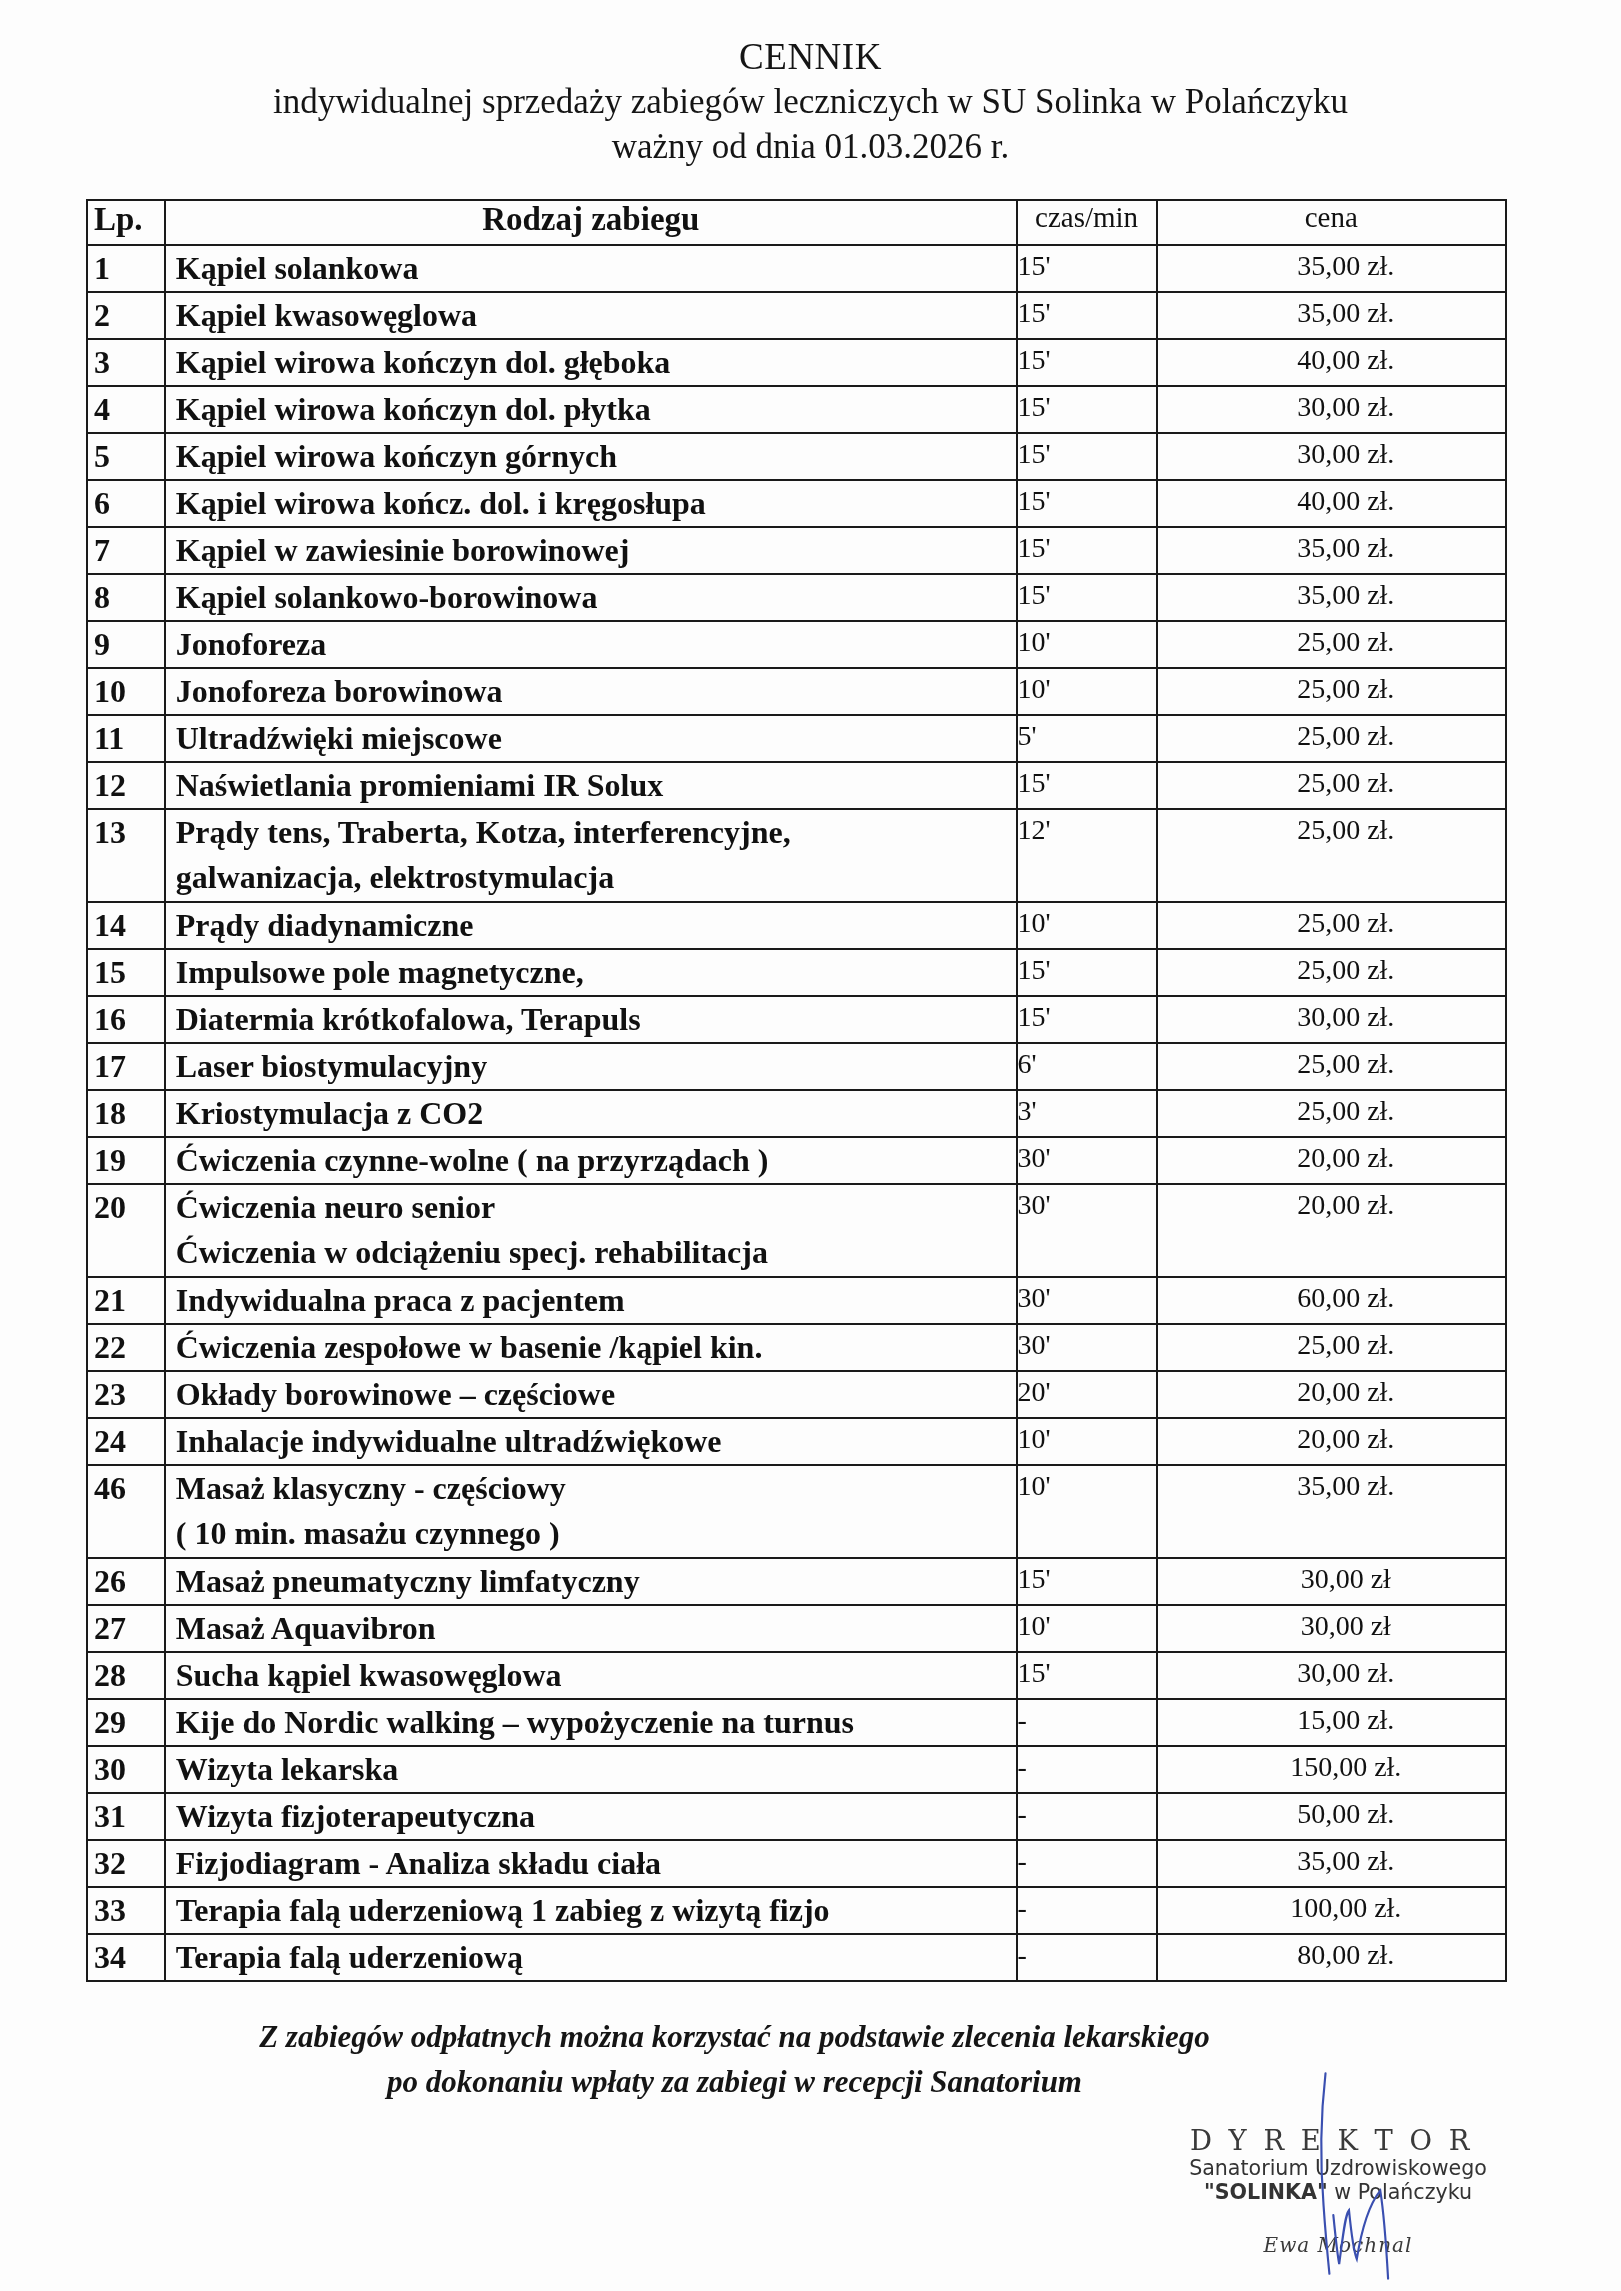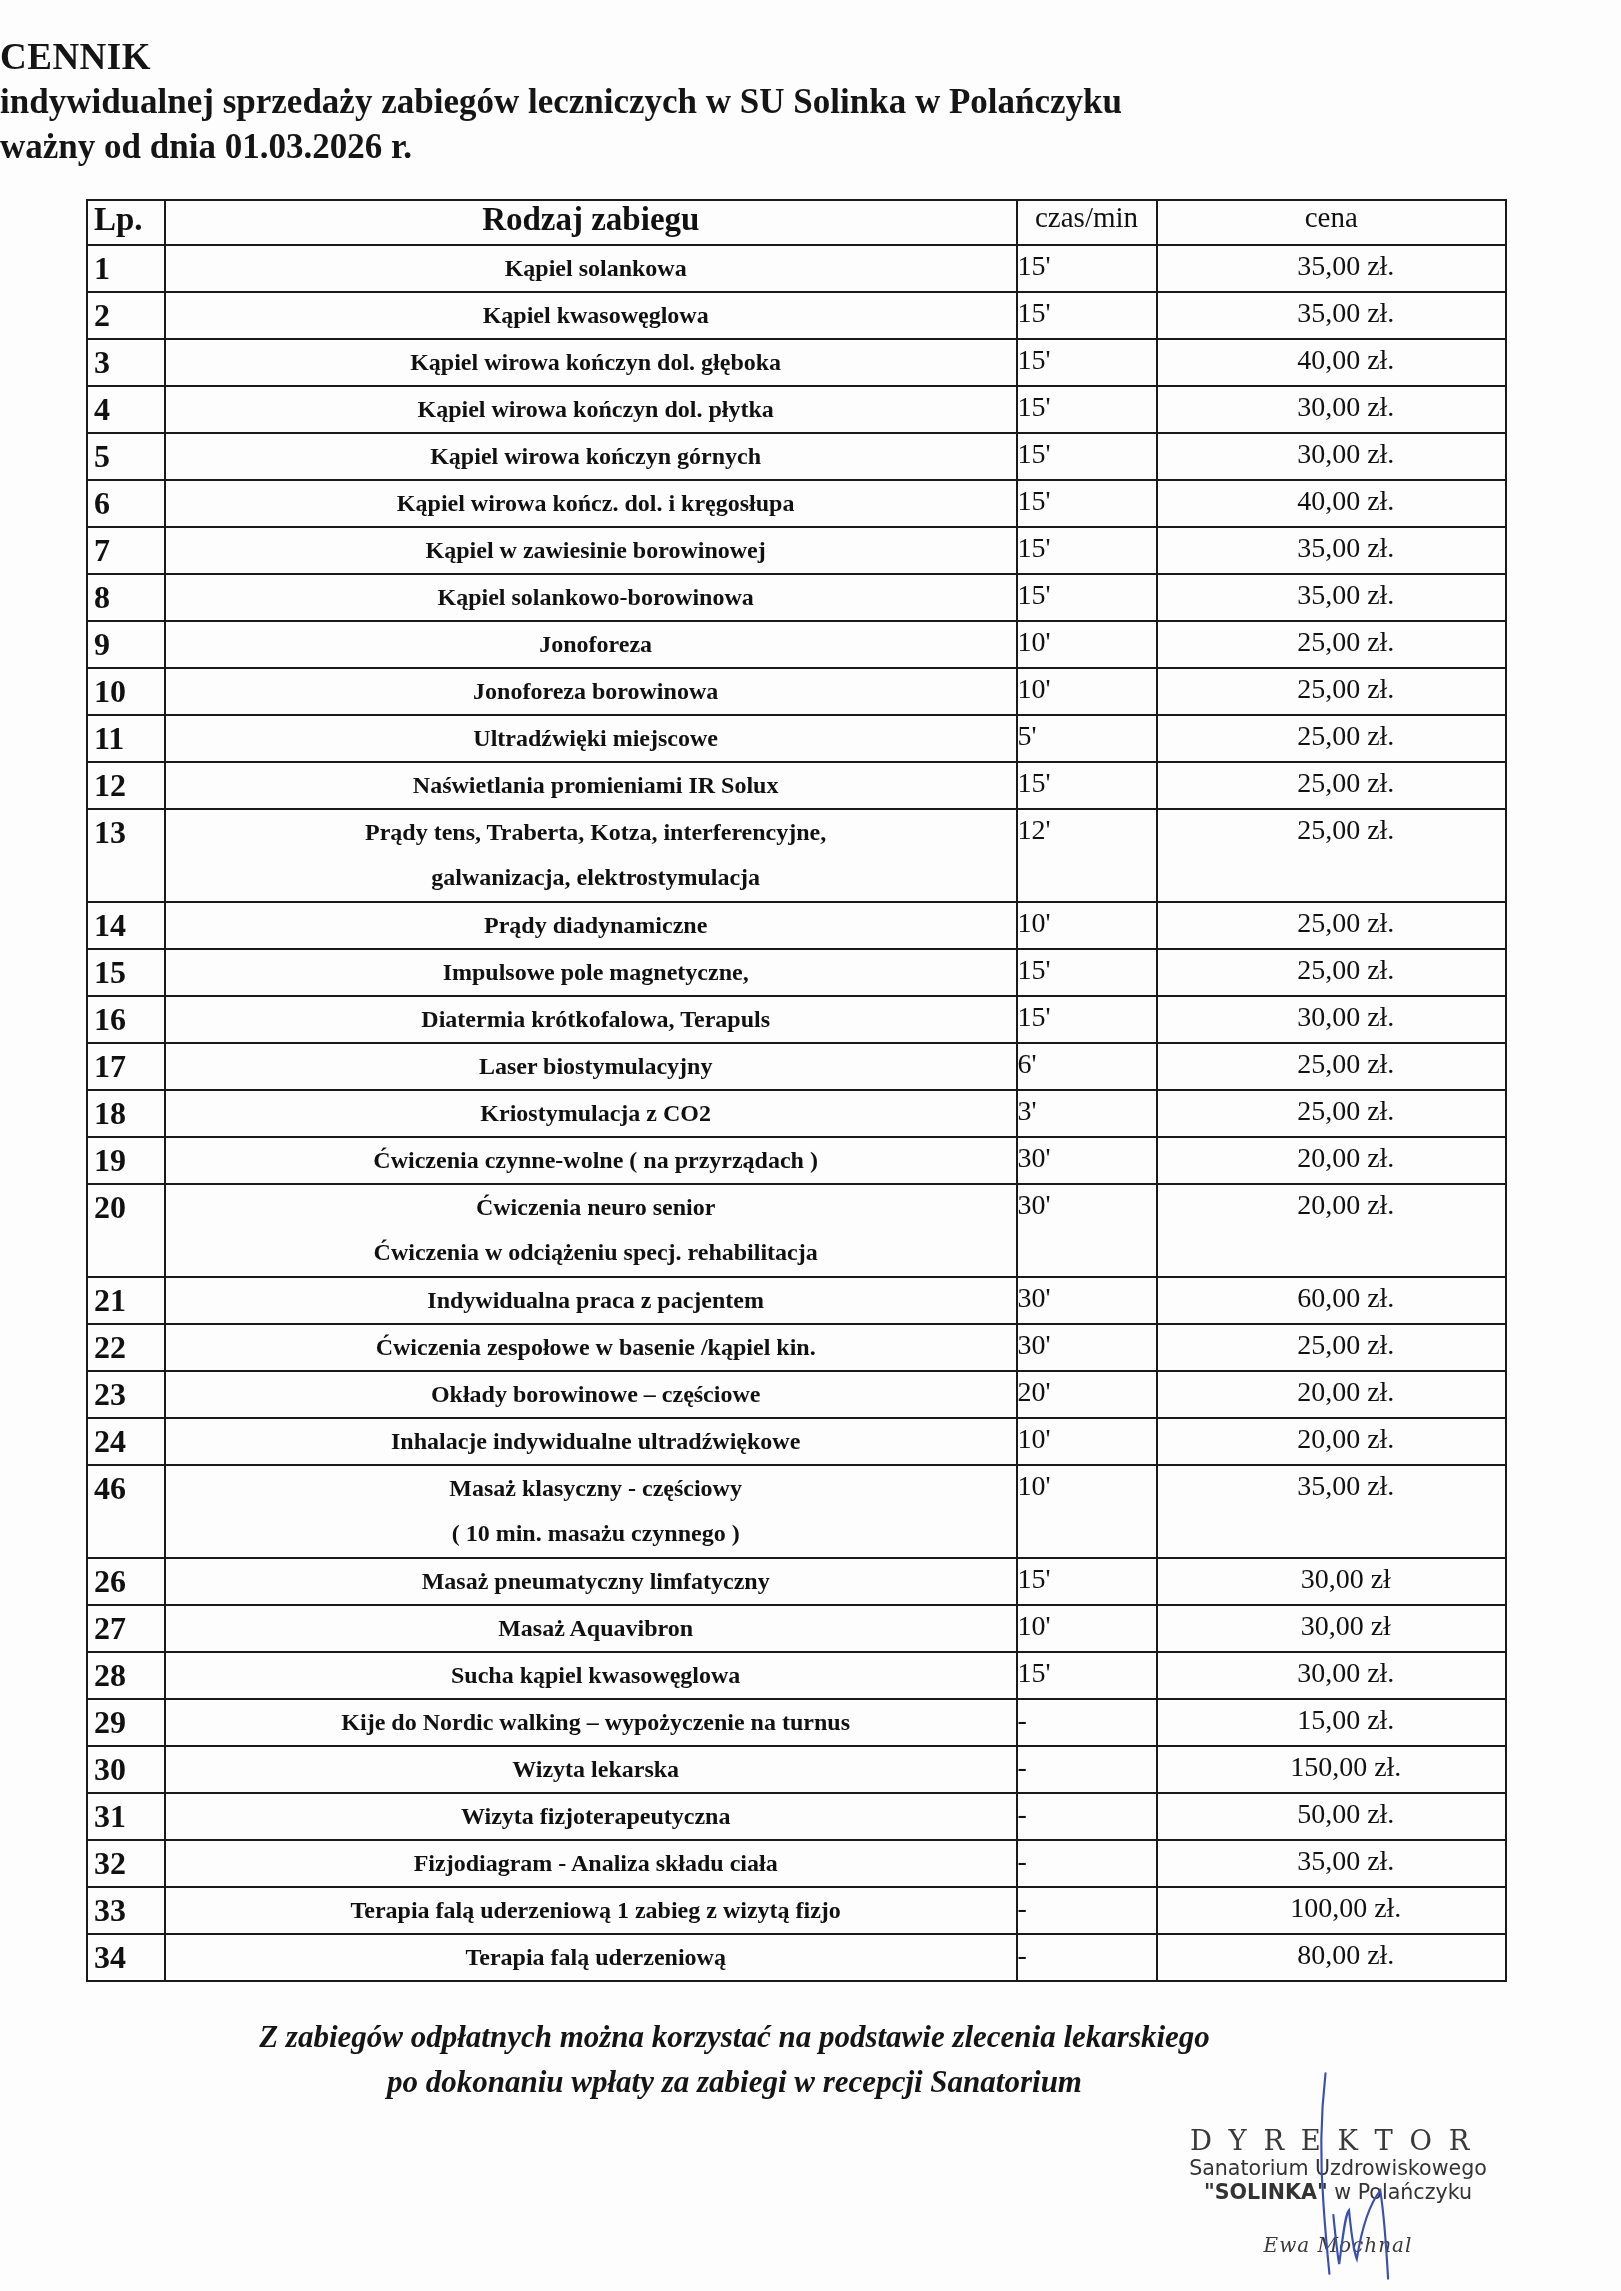--- a/index.html
+++ b/index.html
@@ -1,41 +1,41 @@
 <!DOCTYPE html>
 <html><head>
 <meta charset="utf-8">
 <style>
   html, body { margin: 0; padding: 0; background: #ffffff; }
   body { width: 1621px; height: 2292px; position: relative; overflow: hidden; color: #111; }
   .page { position: absolute; left: 0; top: 0; width: 1621px; height: 2292px; background: #fdfdfd; }
 
-  .header { position: absolute; left: 0; width: 1621px; 
-            font-family: "Liberation Serif", serif; font-weight: bold; color: #151515; }
+  .header { position: absolute; left: 0; width: 1621px; text-align: center;
+            font-family: "Liberation Serif", serif; font-weight: normal; color: #151515; }
   .h-title { top: 35px; font-size: 37px; letter-spacing: 0.5px; }
   .h-sub { top: 82px; font-size: 35px; }
   .h-date { top: 127px; font-size: 35px; }
 
   table.price { position: absolute; left: 86px; top: 199px; width: 1421px;
                 border-collapse: collapse; font-family: "Liberation Serif", serif; }
   table.price td, table.price th { border: 2.5px solid #1a1a1a; padding: 0; vertical-align: top; }
   col.c-lp { width: 78px; }
   col.c-name { width: 853px; }
   col.c-time { width: 140px; }
   col.c-price { width: 350px; }
 
   th { height: 43px; font-weight: normal; }
   th.th-lp { font-size: 33px; font-weight: bold; text-align: left; padding-left: 5.9px !important; vertical-align: bottom; }
   th.th-name { font-size: 33px; font-weight: bold; text-align: center; vertical-align: bottom; }
   th.th-time, th.th-price { font-size: 29px; text-align: center; vertical-align: middle; margin-top: 16px; }
 
   tr.row td { height: 44px; }
   tr.row.multi td { height: 91px; }
   td.lp { font-size: 32px; font-weight: bold; padding-left: 5.9px !important; line-height: 45px; }
-  td.name { font-size: 24px; font-weight: bold; padding-left: 9.8px !important; line-height: 45px; text-align: center; }
+  td.name { font-size: 32px; font-weight: bold; padding-left: 9.8px !important; line-height: 45px; }
   td.time { font-size: 28px; line-height: 39px; }
   td.cena { font-size: 28px; text-align: center; line-height: 39px; padding-left: 29px !important; }
 
   .note { position: absolute; left: 0; width: 1469px; text-align: center;
           font-family: "Liberation Serif", serif; font-weight: bold; font-style: italic;
           font-size: 31px; color: #151515; }
   .note-1 { top: 2019px; }
   .note-2 { top: 2064px; }
 
   .stamp { position: absolute; left: 1152px; top: 2125px; width: 372px; text-align: center;

